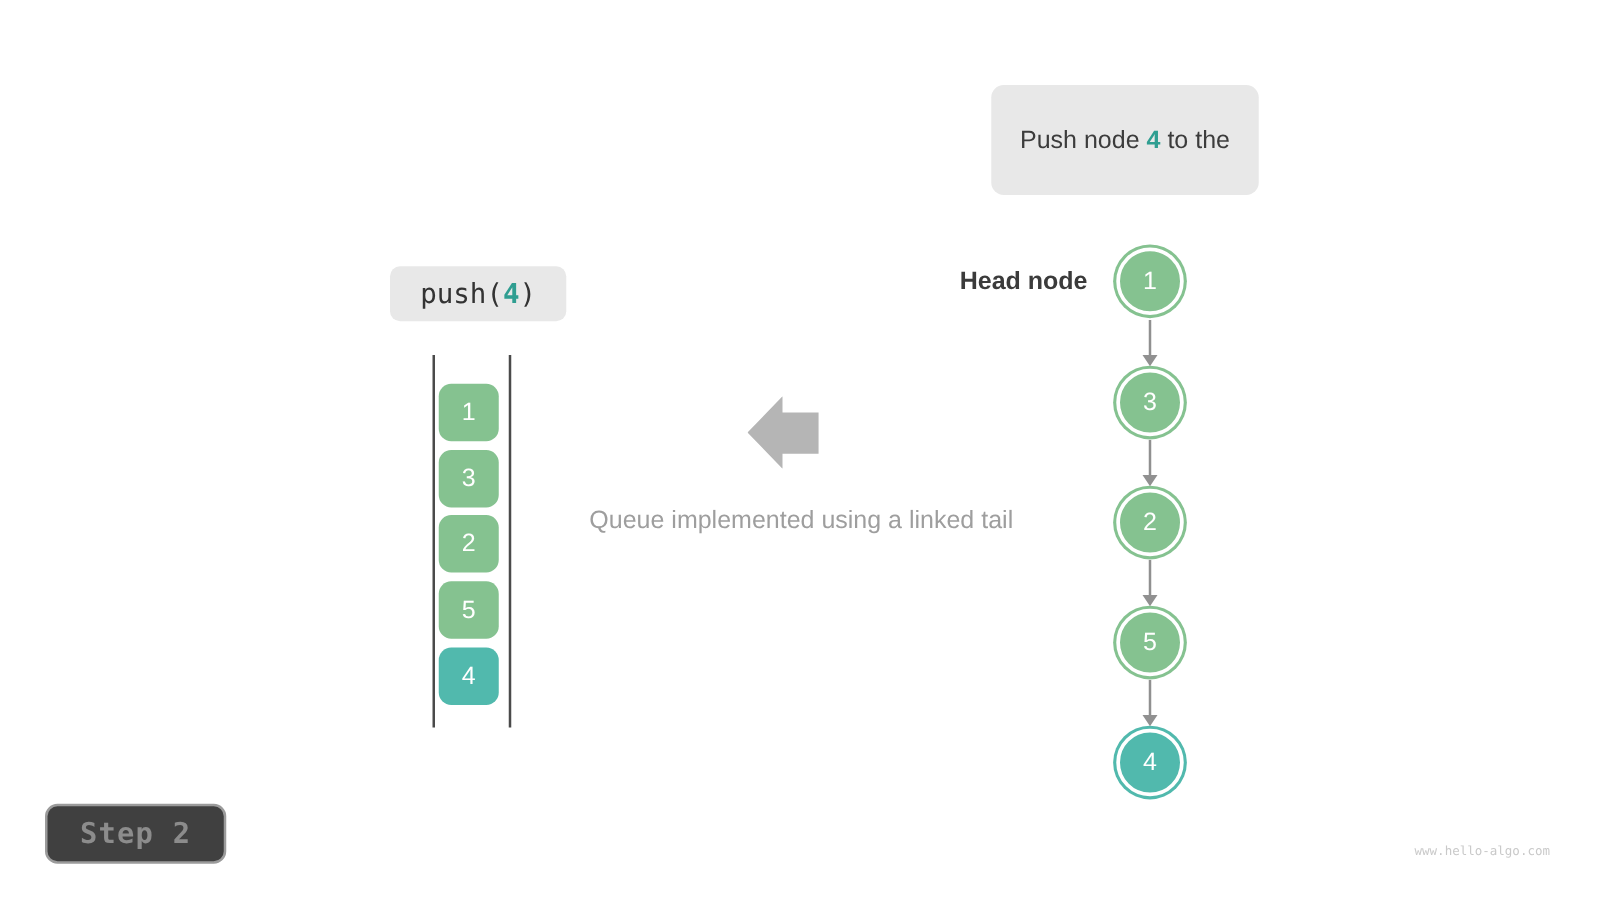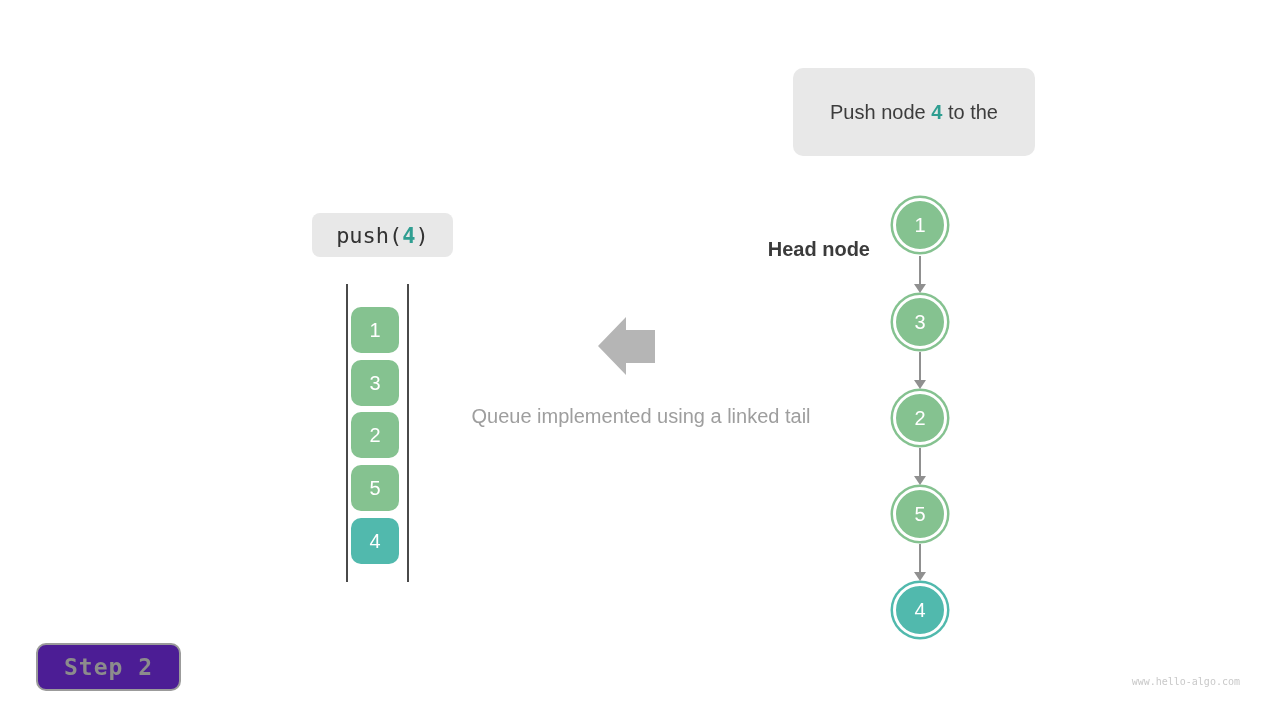--- a/index.html
+++ b/index.html
@@ -2,21 +2,21 @@
 <html><head>
 <meta charset="utf-8">
 <style>
   * { margin: 0; padding: 0; box-sizing: border-box; }
   html, body { width: 1280px; height: 720px; background: #ffffff; overflow: hidden; }
   body { font-family: "Liberation Sans", sans-serif; position: relative; }
   .canvas { position: absolute; left: 0; top: 0; width: 1280px; height: 720px; }
 
   
   .callout {
-    position: absolute; left: 793px; top: 68px; width: 242px; height: 88px;
+    position: absolute; left: 793px; top: 68px; width: 214px; height: 88px;
     background: #e8e8e8; border-radius: 10px;
     display: flex; flex-direction: column; justify-content: center; align-items: center;
     font-size: 20px; line-height: 29px; color: #3c3c3c;
   }
   .callout .hl { color: #2f9e91; font-weight: bold; }
 
   
   .op-chip {
     position: absolute; left: 312px; top: 213px; width: 141px; height: 44px;
     background: #e8e8e8; border-radius: 8px;
@@ -57,29 +57,29 @@
 
   .connector { position: absolute; left: 918.75px; width: 2.5px; height: 28px; background: #909090; }
   .connector::after {
     content: ""; position: absolute; left: -5px; top: 28px;
     border-left: 6px solid transparent; border-right: 6px solid transparent;
     border-top: 9px solid #909090;
   }
 
   .node-label {
     position: absolute; width: 180px; text-align: right;
-    font-size: 20px; font-weight: bold; color: #3b3b3b; line-height: 28px; margin-top: 24px;
+    font-size: 20px; font-weight: bold; color: #3b3b3b; line-height: 28px;
   }
   .head-label { left: 690px; top: 211px; }
   .tail-label { left: 690px; top: 596px; }
 
   
   .step-badge {
     position: absolute; left: 36px; top: 643px; width: 145px; height: 48px;
-    background: #4c1d95; border: 2px solid #9b9b9b; border-radius: 10px;
+    background: #404040; border: 2px solid #9b9b9b; border-radius: 10px;
     display: flex; align-items: center; justify-content: center;
     font-family: "DejaVu Sans Mono", monospace; font-size: 23px; font-weight: bold;
     color: #8c8c8c; letter-spacing: 1px;
   }
 
   
   .footer {
     position: absolute; right: 40px; top: 676px;
     font-family: "DejaVu Sans Mono", monospace; font-size: 10px; color: #c9c9c9;
   }

